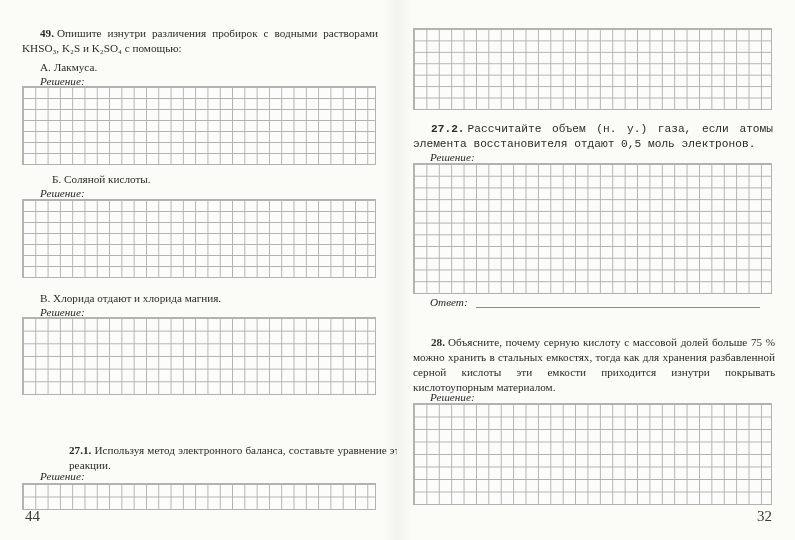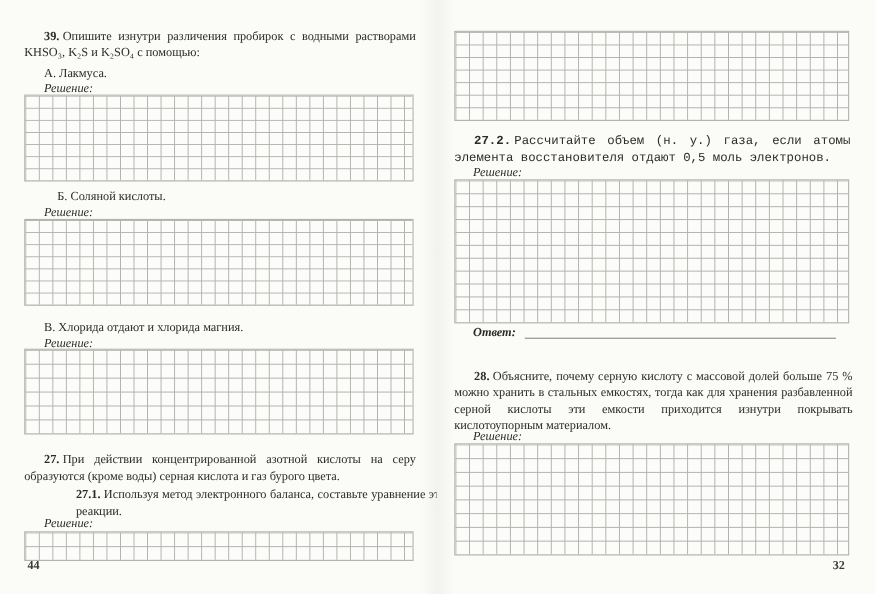--- a/index.html
+++ b/index.html
@@ -25,49 +25,46 @@
   .label{position:absolute;font-size:11.2px;line-height:14px;white-space:nowrap;}
   .sol{font-style:italic;}
   .grid{
     position:absolute;
     border:1px solid #b2b2ae;
     background-image:
       linear-gradient(to right,#b2b2ae 1px,transparent 1px),
       linear-gradient(to bottom,#b2b2ae 1px,transparent 1px);
     background-color:#fcfcfa;
   }
-  .pageno{position:absolute;font-size:11px;color:#3a3a36;font-weight:bold;}
+  .pageno{position:absolute;font-size:15px;color:#3a3a36;}
   .answer-row{position:absolute;display:flex;align-items:flex-end;}
   .answer-row .label-inline{font-size:11.2px;font-style:italic;white-space:nowrap;margin-right:8px;}
   .answer-line{border-bottom:1px solid #8a8a84;height:12px;}
 </style>
 </head>
 <body>
 
 <div class="page" id="page-left">
 
   <p class="para indent" style="left:22px;top:26px;width:356px;">
-    <b>39.</b><span>Опишите изнутри различения пробирок с водными растворами KHSO₃, K₂S и K₂SO₄ с помощью:</span>
+    <b>49.</b><span>Опишите изнутри различения пробирок с водными растворами KHSO₃, K₂S и K₂SO₄ с помощью:</span>
   </p>
 
   <div class="label" style="left:40px;top:60px;text-align:center;">А. Лакмуса.</div>
   <div class="label sol" style="left:40px;top:74px;">Решение:</div>
   <div class="grid" style="left:22px;top:86px;width:352px;height:77px;background-size:12.3px 11px;"></div>
 
   <div class="label" style="left:40px;top:172px;margin-left:12px;">Б. Соляной кислоты.</div>
   <div class="label sol" style="left:40px;top:186px;">Решение:</div>
   <div class="grid" style="left:22px;top:199px;width:352px;height:77px;background-size:12.3px 11px;"></div>
 
   <div class="label" style="left:40px;top:291px;">В. Хлорида отдают и хлорида магния.</div>
   <div class="label sol" style="left:40px;top:305px;">Решение:</div>
   <div class="grid" style="left:22px;top:317px;width:352px;height:76px;background-size:12.3px 12.66px;"></div>
 
-  <p class="para indent" style="left:22px;top:411px;width:356px;">
-    <b>27.</b><span>При действии концентрированной азотной кислоты на серу образуются (кроме воды) серная кислота и газ бурого цвета.</span>
-  </p>
 
   <p class="para" style="left:36px;top:443px;width:342px;margin-left:33px;">
     <b>27.1.</b><span>Используя метод электронного баланса, составьте уравнение этой реакции.</span>
   </p>
 
   <div class="label sol" style="left:40px;top:469px;">Решение:</div>
   <div class="grid" style="left:22px;top:483px;width:352px;height:25px;background-size:12.3px 12.5px;"></div>
 
   <div class="pageno" style="left:25px;top:508px;">44</div>
 </div>
@@ -76,21 +73,21 @@
 
   <div class="grid" style="left:16px;top:28px;width:357px;height:80px;background-size:12.4px 11.43px;"></div>
 
   <p class="para indent" style="left:16px;top:122px;width:360px;font-family:Liberation Mono, monospace;">
     <b>27.2.</b><span>Рассчитайте объем (н. у.) газа, если атомы элемента восстановителя отдают 0,5 моль электронов.</span>
   </p>
 
   <div class="label sol" style="left:33px;top:150px;">Решение:</div>
   <div class="grid" style="left:16px;top:163px;width:357px;height:129px;background-size:12.4px 11.73px;"></div>
 
-  <div class="answer-row" style="left:33px;top:295px;width:330px;font-weight:bold;">
+  <div class="answer-row" style="left:33px;top:295px;width:330px;">
     <span class="label-inline">Ответ:</span>
     <div class="answer-line" style="flex:1;"></div>
   </div>
 
   <p class="para indent" style="left:16px;top:335px;width:362px;">
     <b>28.</b><span>Объясните, почему серную кислоту с массовой долей больше 75 % можно хранить в стальных емкостях, тогда как для хранения разбавленной серной кислоты эти емкости приходится изнутри покрывать кислотоупорным материалом.</span>
   </p>
 
   <div class="label sol" style="left:33px;top:390px;">Решение:</div>
   <div class="grid" style="left:16px;top:403px;width:357px;height:100px;background-size:12.4px 12.5px;"></div>

